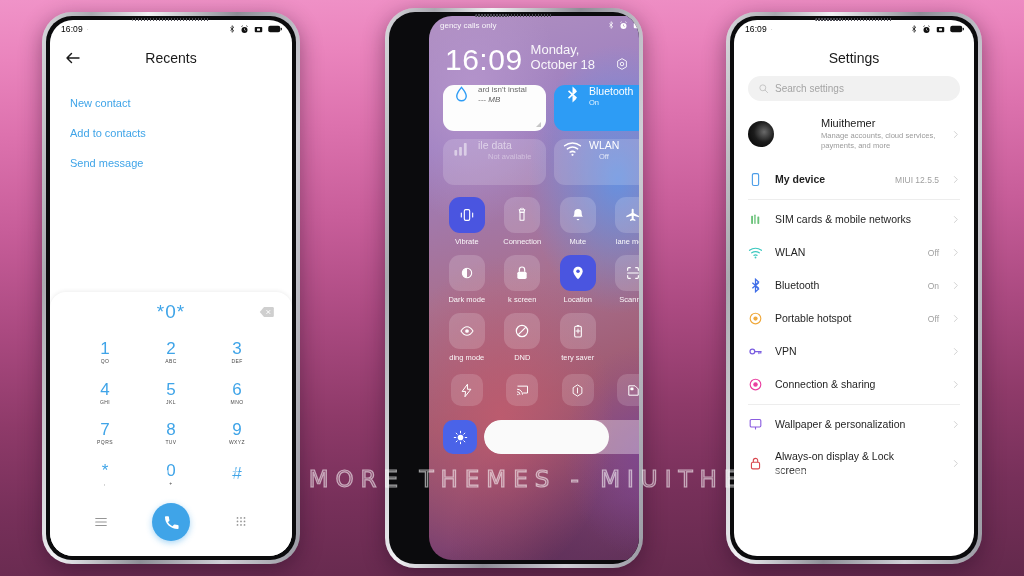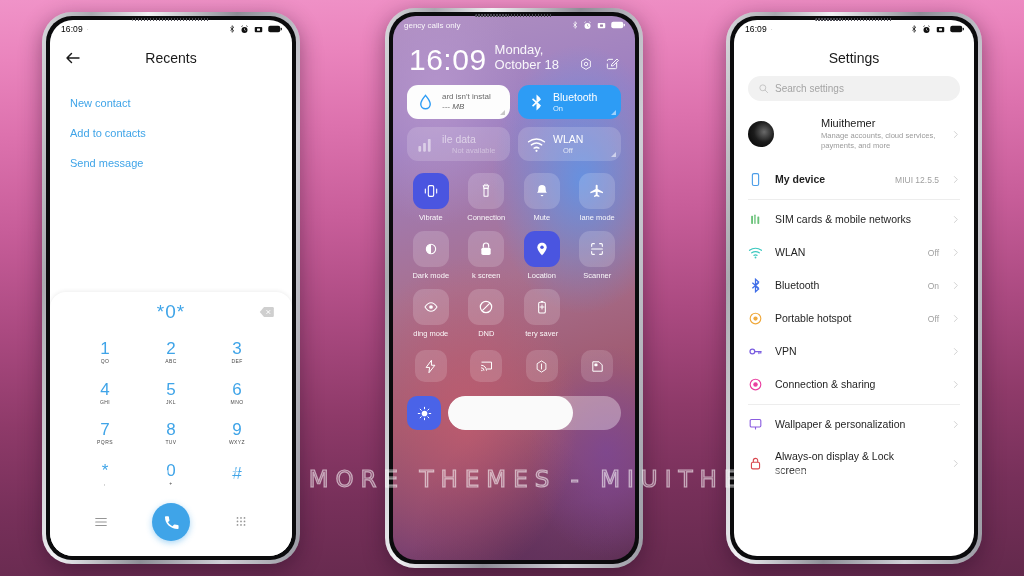--- a/index.html
+++ b/index.html
@@ -113,38 +113,39 @@
   
   .cc-screen {
     background:
       radial-gradient(ellipse 60% 40% at 78% 30%, rgba(90,150,235,.82), transparent 62%),
       radial-gradient(ellipse 55% 38% at 18% 14%, rgba(182,150,205,.85), transparent 65%),
       radial-gradient(ellipse 70% 45% at 30% 74%, rgba(196,92,110,.78), transparent 66%),
       radial-gradient(ellipse 50% 30% at 88% 80%, rgba(120,70,160,.6), transparent 65%),
       radial-gradient(ellipse 60% 35% at 50% 100%, rgba(95,48,90,.85), transparent 70%),
       linear-gradient(165deg,#b08fc0 0%,#9d7fc0 22%,#a8708f 48%,#9f5a70 68%,#7d4270 88%,#5d2f55 100%);
     color: #fff;
+    margin-left: 36px;
   }
   .cc-screen .statusbar { color: #fff; }
   .cc-carrier { font-size: 8px; opacity: .92; }
   .cc-clockrow {
     display: flex; align-items: flex-end; padding: 8px 16px 0; gap: 8px;
   }
   .cc-clock { font-size: 30px; font-weight: 300; letter-spacing: .5px; line-height: 1; }
   .cc-date { font-size: 13px; opacity: .93; padding-bottom: 3px; flex: 1; }
   .cc-hicons { display: flex; gap: 12px; padding-bottom: 4px; }
   .cc-hicons svg { width: 14px; height: 14px; cursor: pointer; }
 
   .cc-bigrow {
     display: grid; grid-template-columns: 1fr 1fr; gap: 8px;
     padding: 10px 14px 0;
   }
   .cc-big {
-    height: 34px; border-radius: 11px; position: relative;
-    display: flex; align-items: center; padding: 0 9px; gap: 7px;
+    height: 46px; border-radius: 11px; position: relative;
+    display: flex; align-items: flex-start; padding: 0 9px; gap: 7px;
     cursor: pointer; overflow: hidden;
   }
   .cc-big.white { background: #fdfdfd; }
   .cc-big.blue  { background: #2d9cf5; }
   .cc-big.dim   { background: rgba(255,255,255,.16); }
   .cc-big-ic { width: 19px; height: 19px; flex: 0 0 19px; }
   .cc-big-txt { min-width: 0; }
   .cc-big-t1 { font-size: 10.5px; line-height: 1.25; white-space: nowrap; }
   .cc-big-t2 { font-size: 7.5px; opacity: .88; line-height: 1.3; }
   .cc-big.white .cc-big-t1 { color: #6a6a6a; font-size: 8px; }

